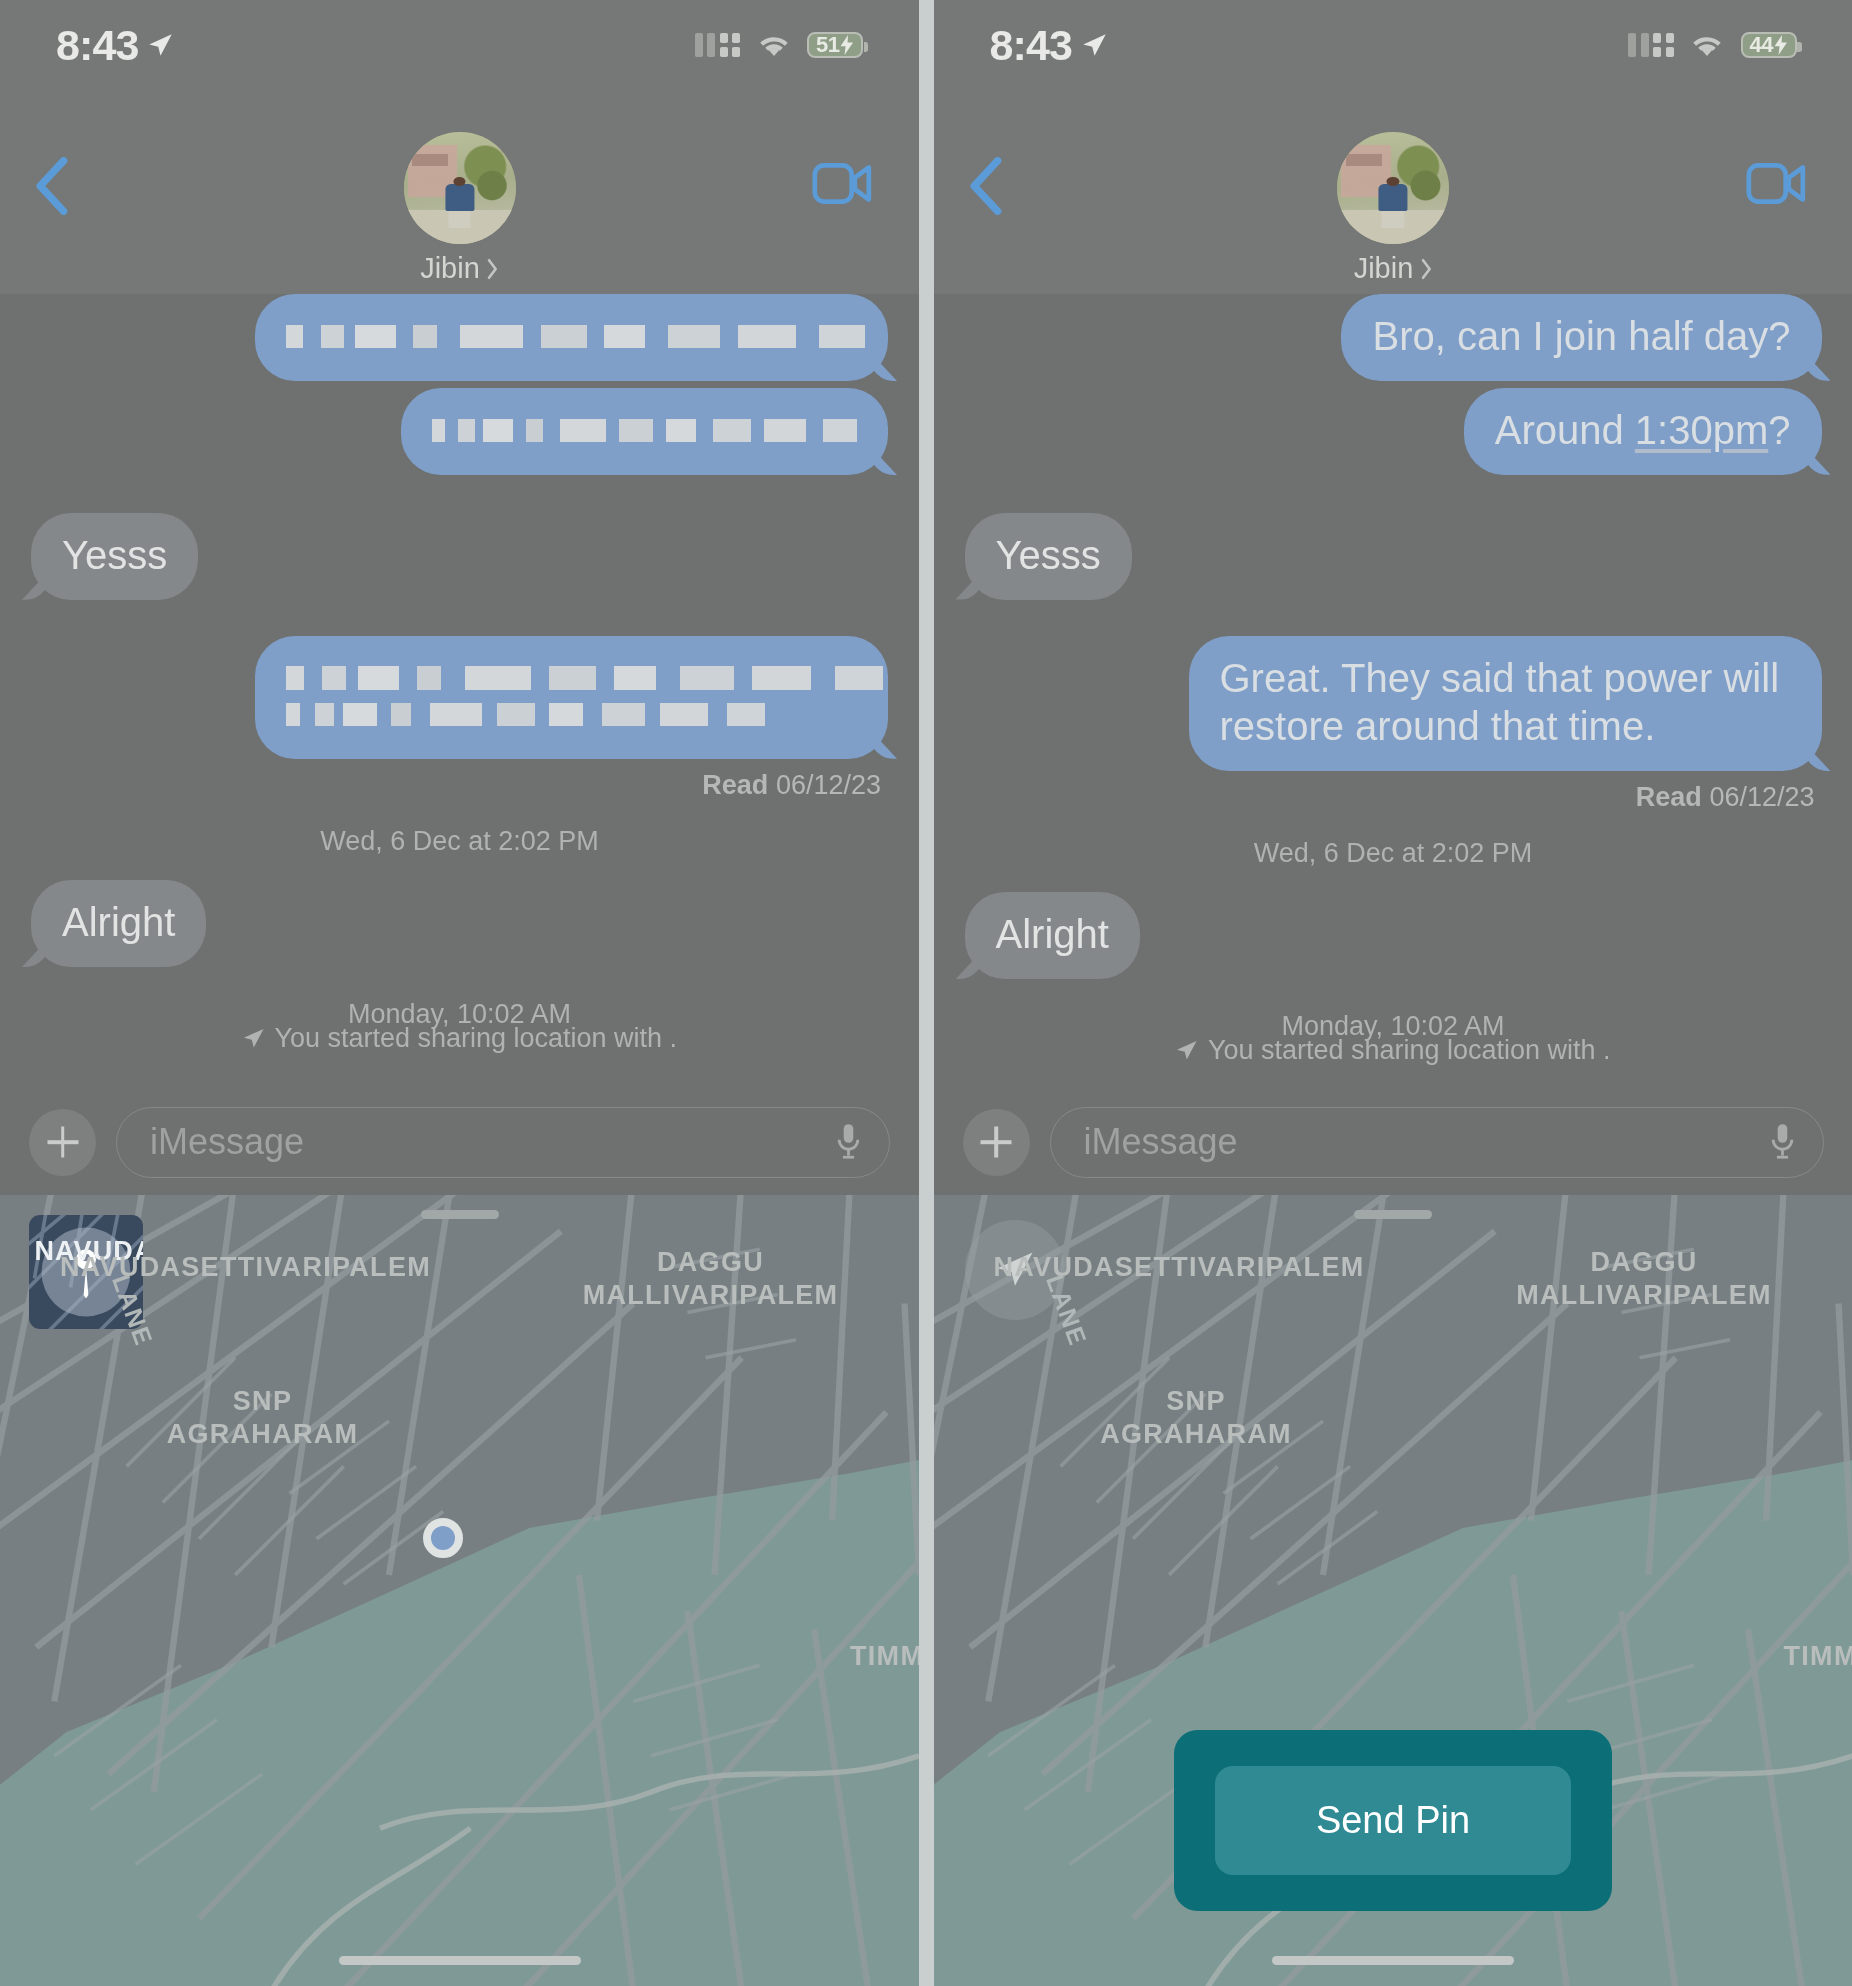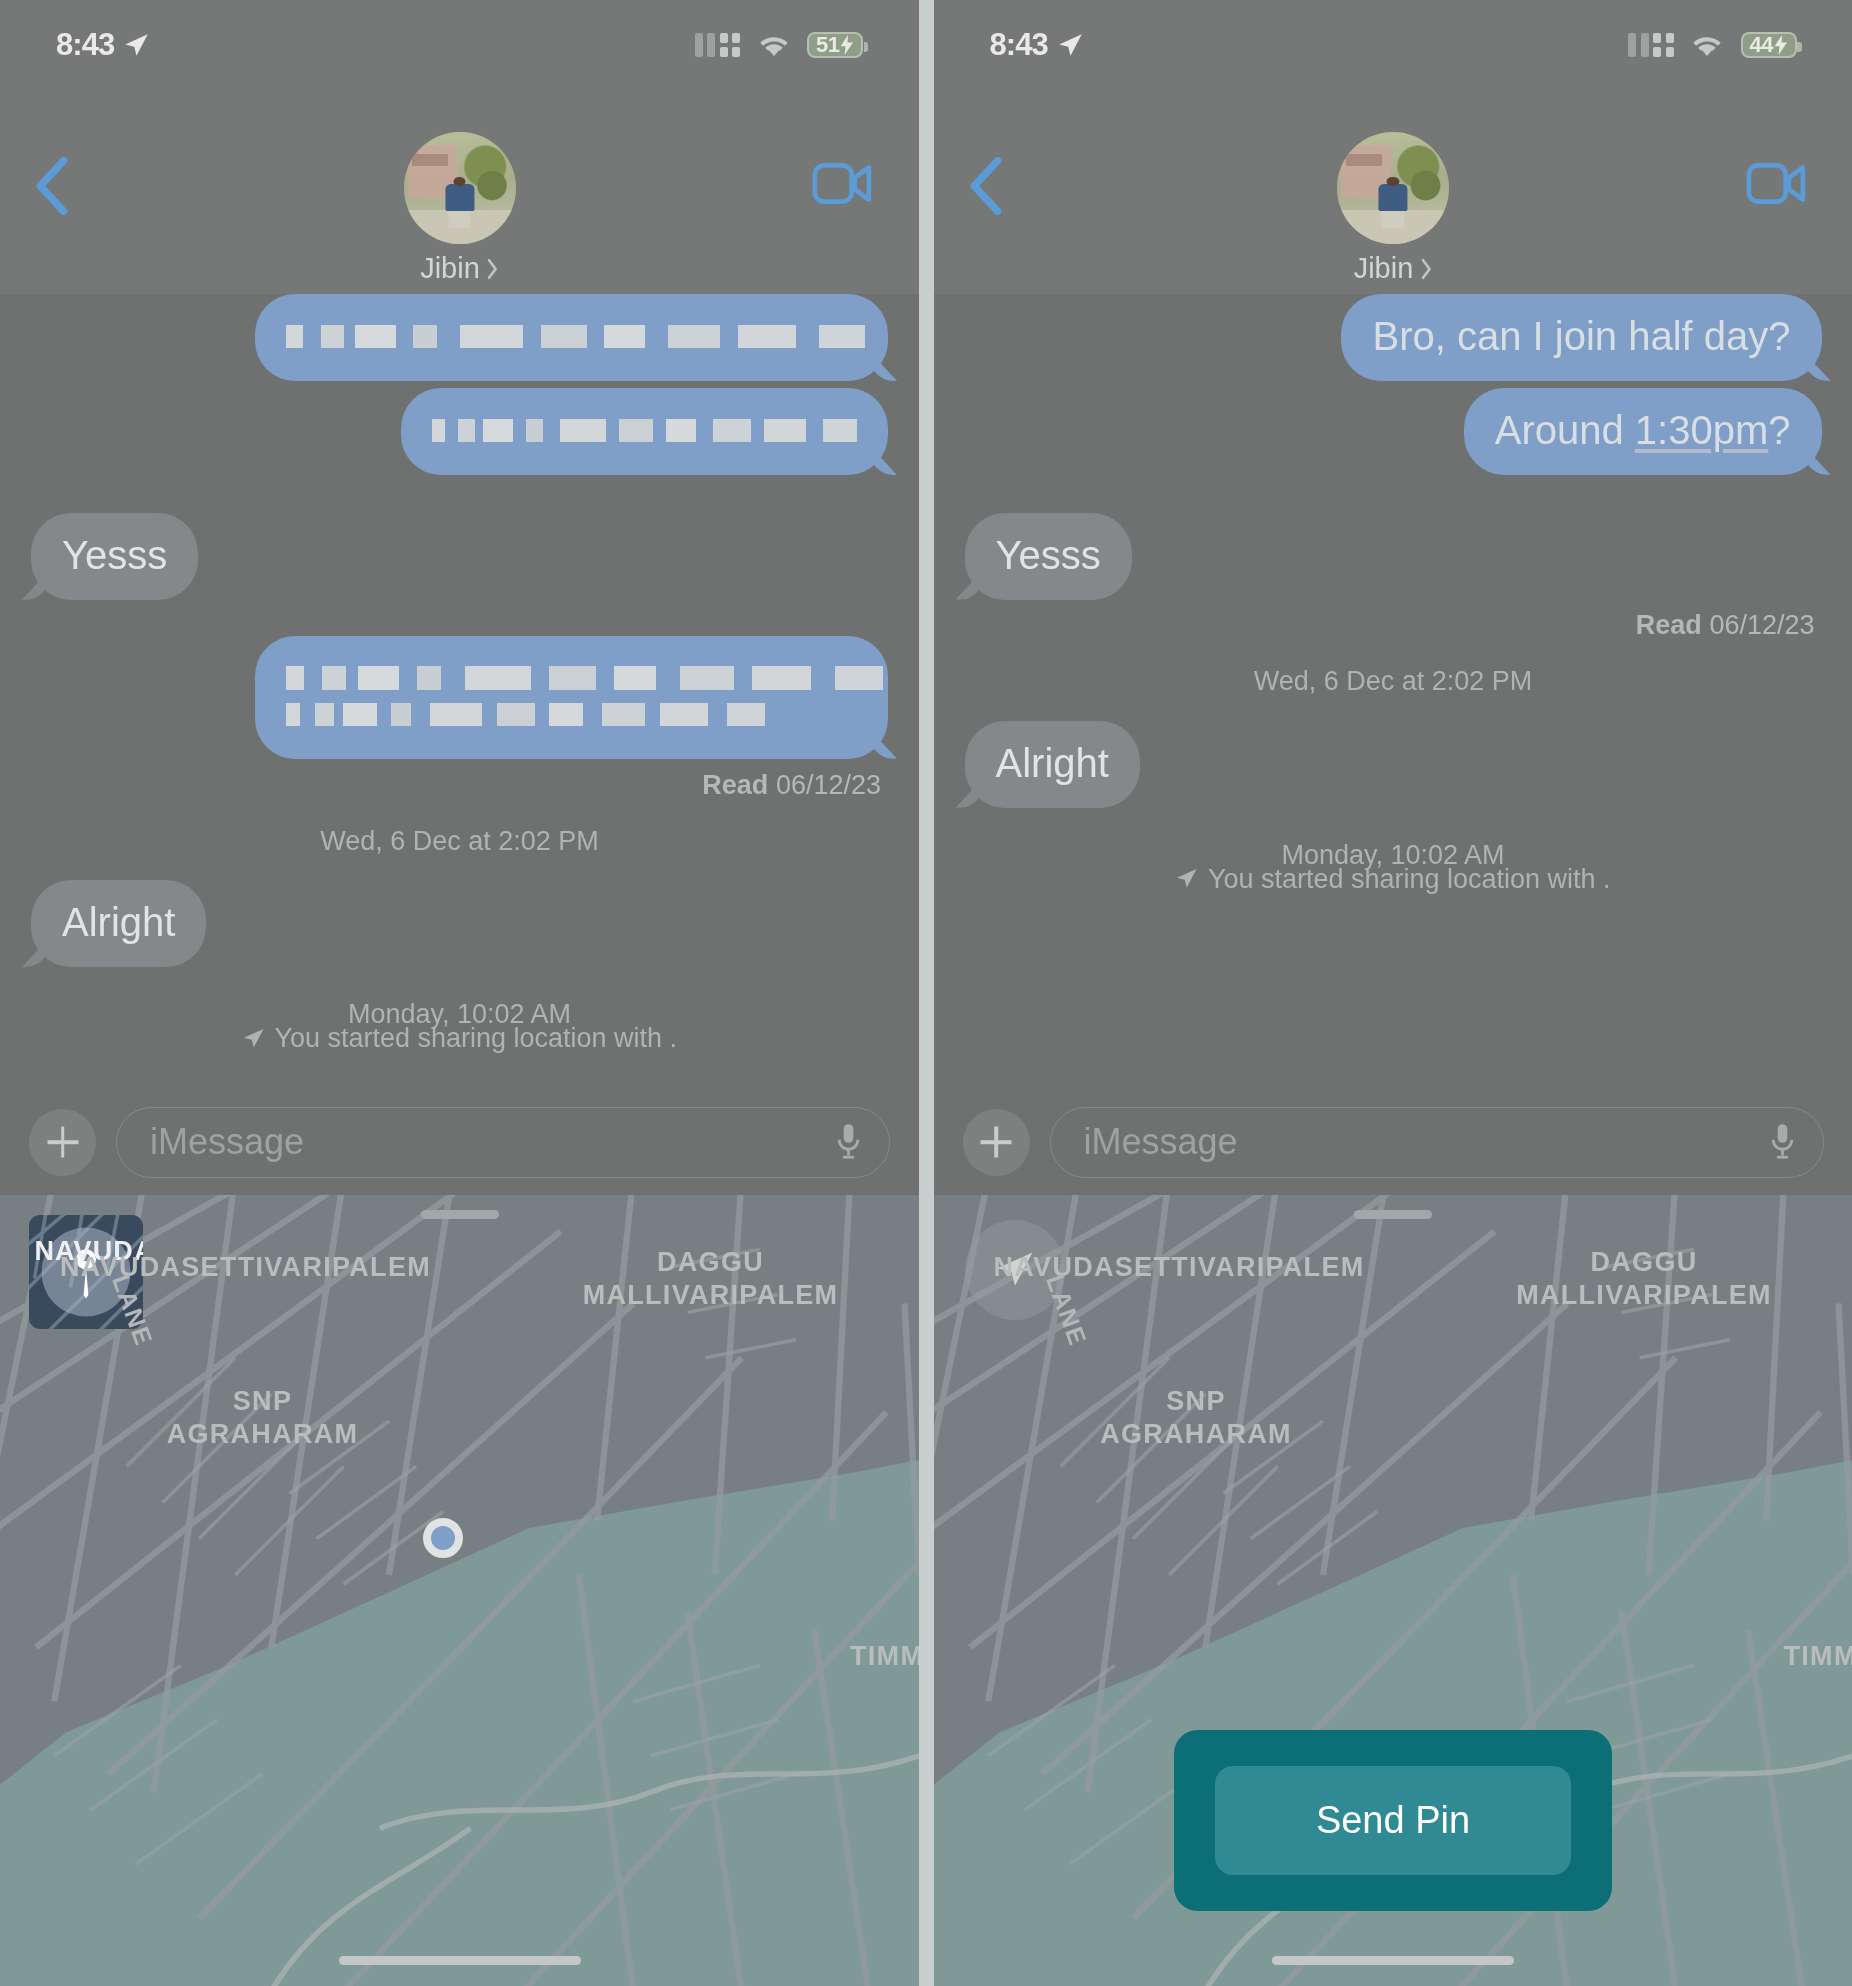--- a/index.html
+++ b/index.html
@@ -43,21 +43,21 @@
   
   .statusbar {
     position: absolute; left: 0; top: 0;
     width: 100%; height: 90px;
     display: flex; align-items: center;
     justify-content: space-between;
     padding: 0 56px 0 56px;
   }
   .sb-left { display:flex; align-items:center; gap: 9px; }
   .sb-time {
-    font-size: 31px; font-weight: 600; color: #e9eae8;
+    font-size: 43px; font-weight: 600; color: #e9eae8;
     letter-spacing: -0.9px;
   }
   .loc-arrow { width: 27px; height: 27px; display:block; }
   .sb-right { display:flex; align-items:center; gap: 16.3px; }
   .sig { display:grid; grid-template-columns: repeat(4, 8.1px); grid-template-rows: 10px 10px; gap:3.6px 4.5px; }
   .sig i { display:block; background:#c6c9c6; border-radius:1.8px; }
   .sig i.tall { grid-row: 1 / span 2; height: 23.5px; align-self:end; }
   .sig i.dim { background:#9ea19d; }
   .wifi { width: 34px; height: 25px; }
   .batt {
@@ -569,20 +569,25 @@
         <div class="row out">
           <div class="bubble out">
             <span>Around </span><span class="u">1:30pm</span><span>?</span>
           </div>
         </div>
         <div class="row in" style="margin-top:38px">
           <div class="bubble in">
             <span>Yesss</span>
           </div>
         </div>
+        <div class="row out" style="margin-top:36px">
+          <div class="bubble out">
+            <span>Great. They said that power will restore around that time.</span>
+          </div>
+        </div>
         <div class="read-row">
           <span class="read-txt"><span class="read-lbl">Read</span> <span>06/12/23</span></span>
         </div>
         <div class="divider">Wed, 6 Dec at 2:02 PM</div>
         <div class="row in">
           <div class="bubble in">
             <span>Alright</span>
           </div>
         </div>
         <div class="divider" style="padding-bottom:5.4px">Monday, 10:02 AM</div>

